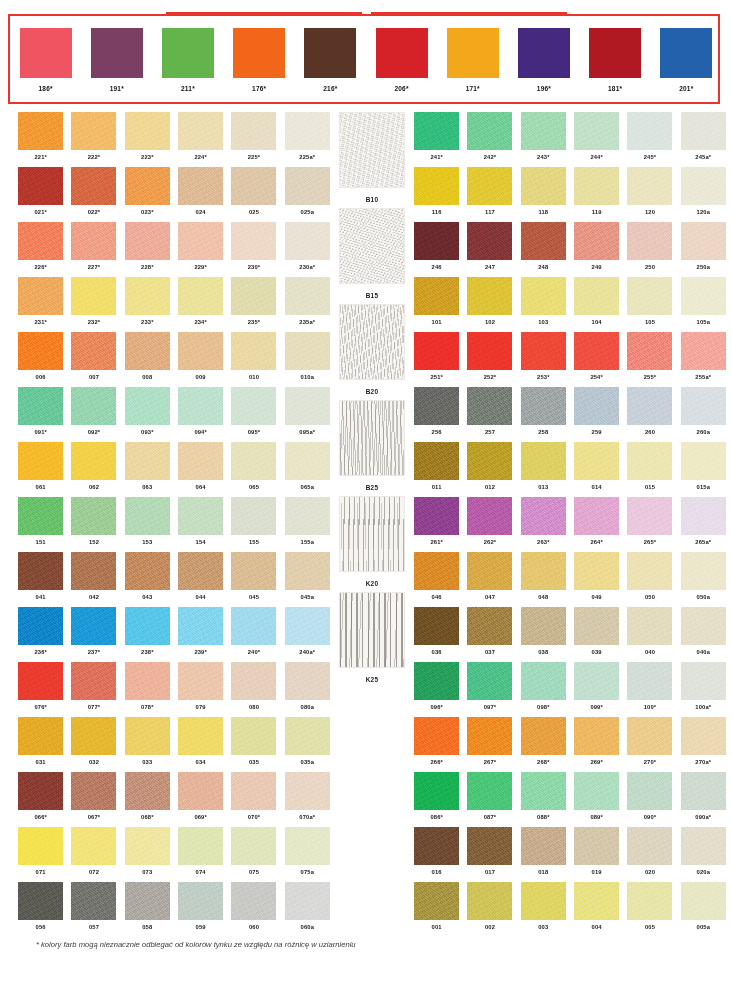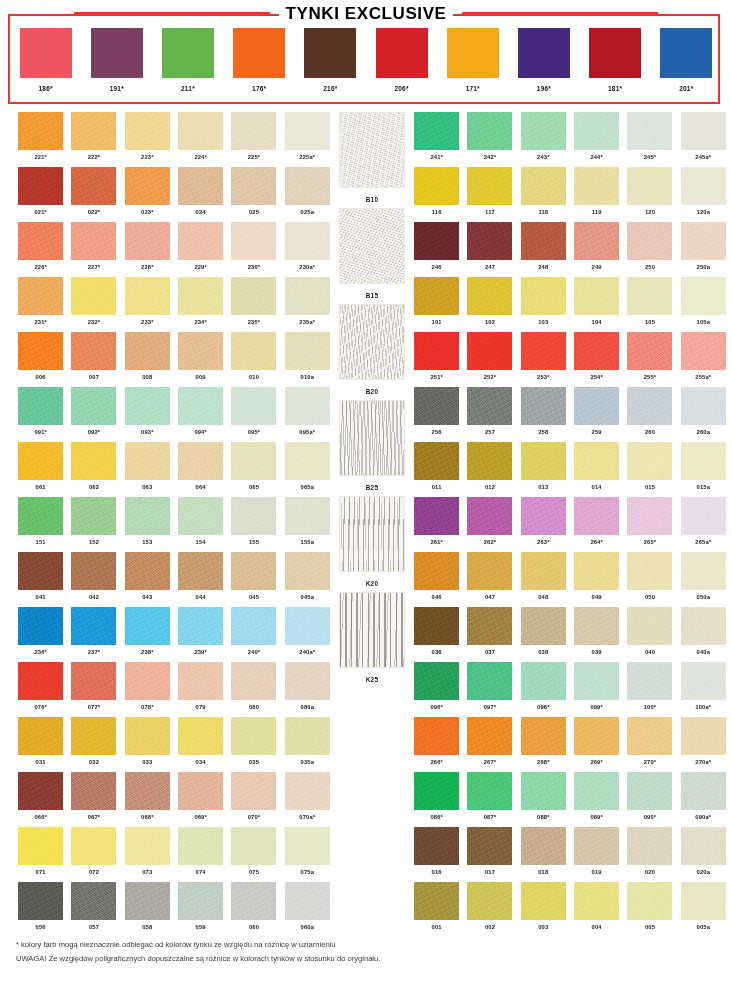--- a/index.html
+++ b/index.html
@@ -184,38 +184,38 @@
     margin-top: 8px;
     font-size: 6.4px;
     font-weight: bold;
     color: #1a1a1a;
     letter-spacing: 0.3px;
   }
 
   
   #footnotes {
     position: absolute;
-    left: 16px;
+    left: 36px;
     top: 938px;
     width: 660px;
+    font-style: italic;
   }
   .footnote {
     font-size: 7.6px;
     color: #3a3a3a;
     line-height: 13.5px;
     white-space: nowrap;
   }
 </style>
 </head>
 <body>
 
 <div id="header-banner">
   <div id="header-title-wrap">
     <div class="title-rule" id="title-rule-left"></div>
-    <div id="header-title">TYNKI EXCLUSIVE</div>
     <div class="title-rule" id="title-rule-right"></div>
   </div>
   <div id="header-swatch-row">
       <div class="hdr-cell">
         <div class="hdr-chip" style="background: rgb(239, 85, 96);"></div>
         <div class="hdr-label">186*</div>
       </div>
       <div class="hdr-cell">
         <div class="hdr-chip" style="background: rgb(123, 63, 99);"></div>
         <div class="hdr-label">191*</div>
@@ -1063,14 +1063,13 @@
         <div class="cell">
           <div class="chip" style="background: rgb(231, 230, 192);"></div>
           <div class="label">005a</div>
         </div>
       </div>
     </div>
 </div>
 
 <div id="footnotes">
     <div class="footnote">* kolory farb mogą nieznacznie odbiegać od kolorów tynku ze względu na różnicę w uziarnieniu</div>
-    <div class="footnote">UWAGA! Ze względów poligraficznych dopuszczalne są różnice w kolorach tynków w stosunku do oryginału.</div>
   </div>
 
 </body></html>

